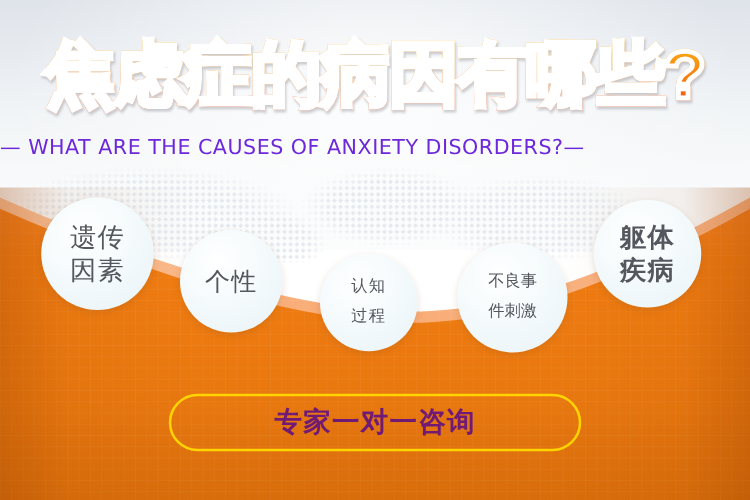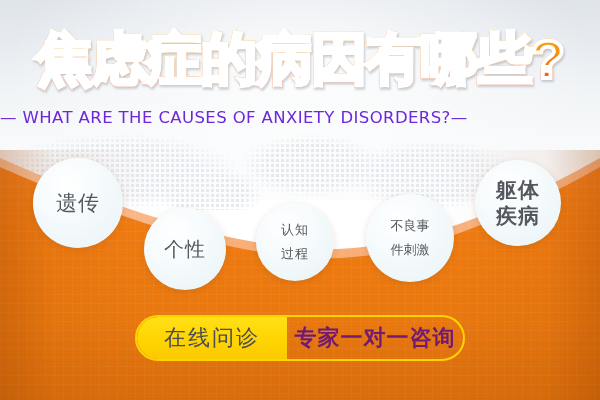--- a/index.html
+++ b/index.html
@@ -221,39 +221,39 @@
   <div class="orange-grid"></div>
   <div class="vignette"></div>
 
   <div class="headline-wrap">
     <div class="headline">焦虑症的病因有哪些?</div>
   </div>
   <div class="subtitle">— WHAT ARE THE CAUSES OF ANXIETY DISORDERS?—</div>
 
   <div class="bubble" style="left:33px; top:158px; width:90px; height:90px;">
     <span>遗传</span>
-  </div>
-
-  <div class="bubble" style="left:144px; top:208px; width:82px; height:82px; font-size:20px; line-height:25px;gap:36px;">
+    <span>因素</span>
+  </div>
+
+  <div class="bubble" style="left:144px; top:184px; width:82px; height:82px; font-size:20px; line-height:25px;gap:36px;">
     <span>个性</span>
   </div>
 
   <div class="bubble" style="left:256px; top:203px; width:78px; height:78px; font-size:13px; line-height:24px;">
     <span>认知</span>
     <span>过程</span>
   </div>
 
   <div class="bubble" style="left:366px; top:194px; width:88px; height:88px; font-size:13px; line-height:24px; letter-spacing:0px;">
     <span>不良事</span>
     <span>件刺激</span>
   </div>
 
   <div class="bubble" style="left:475px; top:160px; width:86px; height:86px;font-weight:bold;">
     <span>躯体</span>
     <span>疾病</span>
   </div>
 
   <div class="cta-bar">
-    <div class="cta-left">在线问诊</div>
     <div class="cta-right">专家一对一咨询</div>
   </div>
 
 </div>
 
 </body></html>

